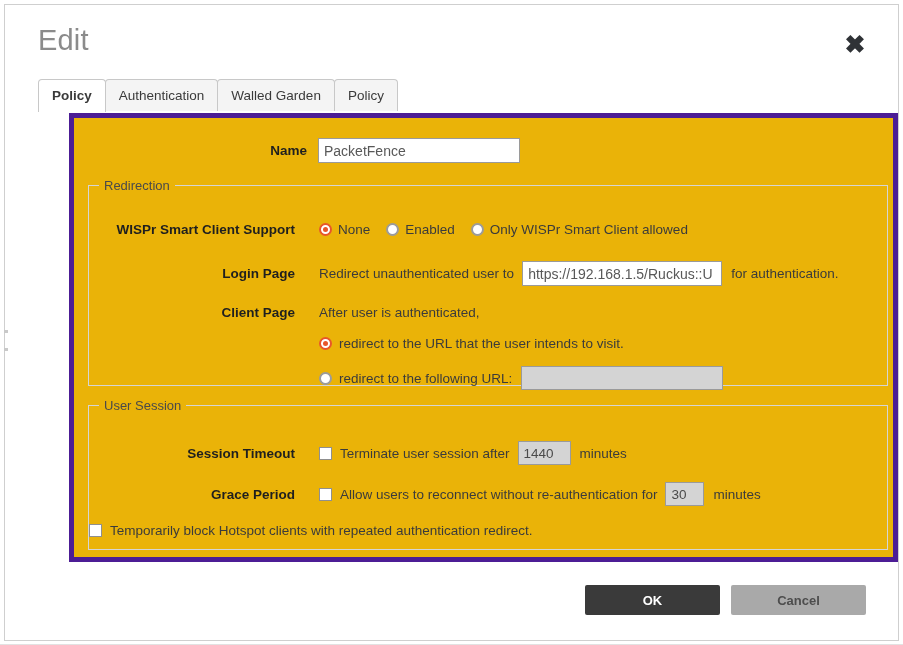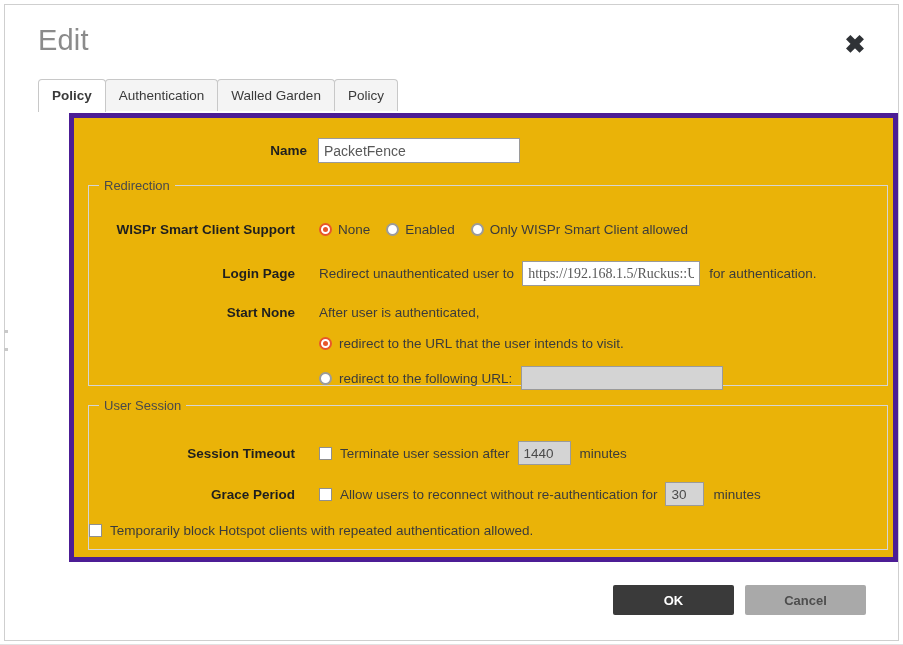--- a/index.html
+++ b/index.html
@@ -246,37 +246,37 @@
     border: 1px solid #9a9a9a;
     background: #d4d4d4;
     color: #4a4a4a;
     font-family: "Liberation Sans", sans-serif;
     font-size: 13.5px;
     padding: 3px 5px;
     box-sizing: border-box;
     outline: none;
   }
 
-  .login-input { width: 178px; height: 25px; font-family: Liberation Serif, serif; }
+  .login-input { width: 200px; height: 25px; }
   .starturl-input { width: 202px; height: 24px; }
   .timeout-input { width: 53px; height: 24px; text-align: left; }
   .grace-input { width: 39px; height: 24px; text-align: left; }
 
   
   .footer {
     position: absolute;
     left: 0;
     right: 0;
     top: 580px;
     display: flex;
     justify-content: flex-end;
     padding-right: 32px;
   }
   .btn {
-    width: 121px;
+    width: 135px;
     height: 30px;
     border: none;
     border-radius: 2px;
     font-family: "Liberation Sans", sans-serif;
     font-size: 13px;
     font-weight: bold;
     cursor: pointer;
     margin-left: 11px;
   }
   .btn-ok {
@@ -344,21 +344,21 @@
       </div>
 
       <div class="grp-row" style="left:0; top:68px;">
         <div class="lbl grp-label">Login Page</div>
         <span class="txt" style="margin-right:8px;">Redirect unauthenticated user to</span>
         <input class="text-input login-input" type="text" value="https://192.168.1.5/Ruckus::U" style="">
         <span class="txt" style="margin-left:9px;">for authentication.</span>
       </div>
 
       <div class="grp-row" style="left:0; top:112px;">
-        <div class="lbl grp-label">Start None</div>
+        <div class="lbl grp-label">Client Page</div>
         <span class="txt">After user is authenticated,</span>
       </div>
 
       <div class="grp-row" style="left:230px; top:173px;">
         <span class="radio"></span>
         <span class="txt" style="margin-left:7px; margin-right:9px;">redirect to the following URL:</span>
         <input class="input-disabled starturl-input" type="text" disabled="" value="" style="">
       </div>
 
       <div class="grp-row" style="left:230px; top:143px;">
@@ -381,21 +381,21 @@
       <div class="grp-row" style="left:0; top:69px;">
         <div class="lbl grp-label">Grace Period</div>
         <span class="checkbox"></span>
         <span class="txt" style="margin-left:8px; margin-right:8px;">Allow users to reconnect without re-authentication for</span>
         <input class="input-disabled grace-input" type="text" disabled="" value="30" style="">
         <span class="txt" style="margin-left:9px;">minutes</span>
       </div>
 
       <div class="grp-row" style="left:0; top:110px;">
         <span class="checkbox"></span>
-        <span class="txt" style="margin-left:8px;">Temporarily block Hotspot clients with repeated authentication allowed.</span>
+        <span class="txt" style="margin-left:8px;">Temporarily block Hotspot clients with repeated authentication redirect.</span>
       </div>
     </fieldset>
 
   </div>
 
   <div class="footer">
     <button class="btn btn-ok">OK</button>
     <button class="btn btn-cancel">Cancel</button>
   </div>
 

